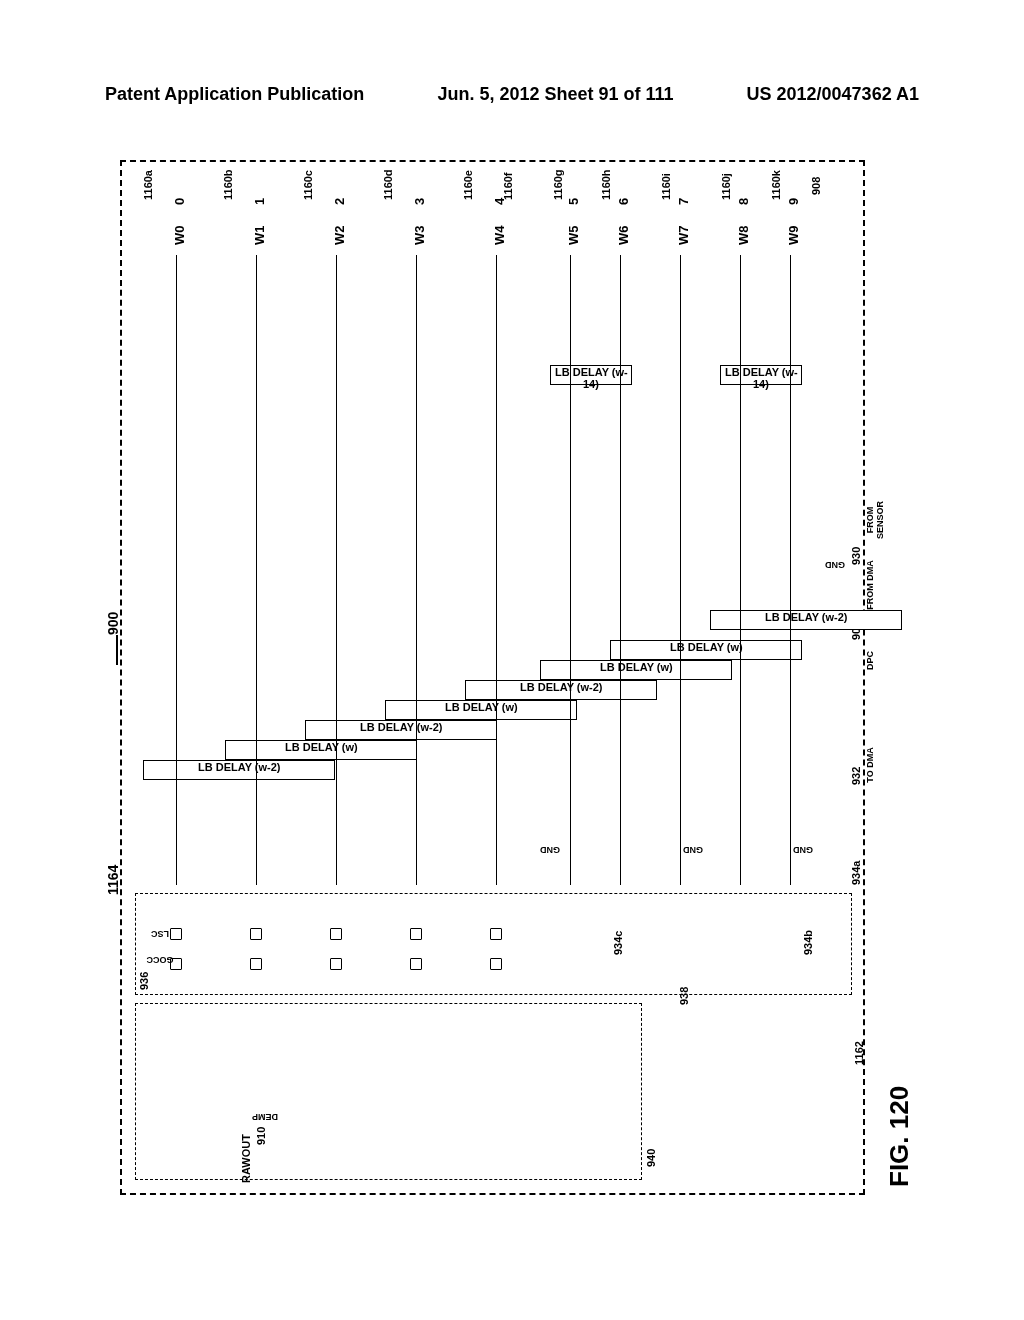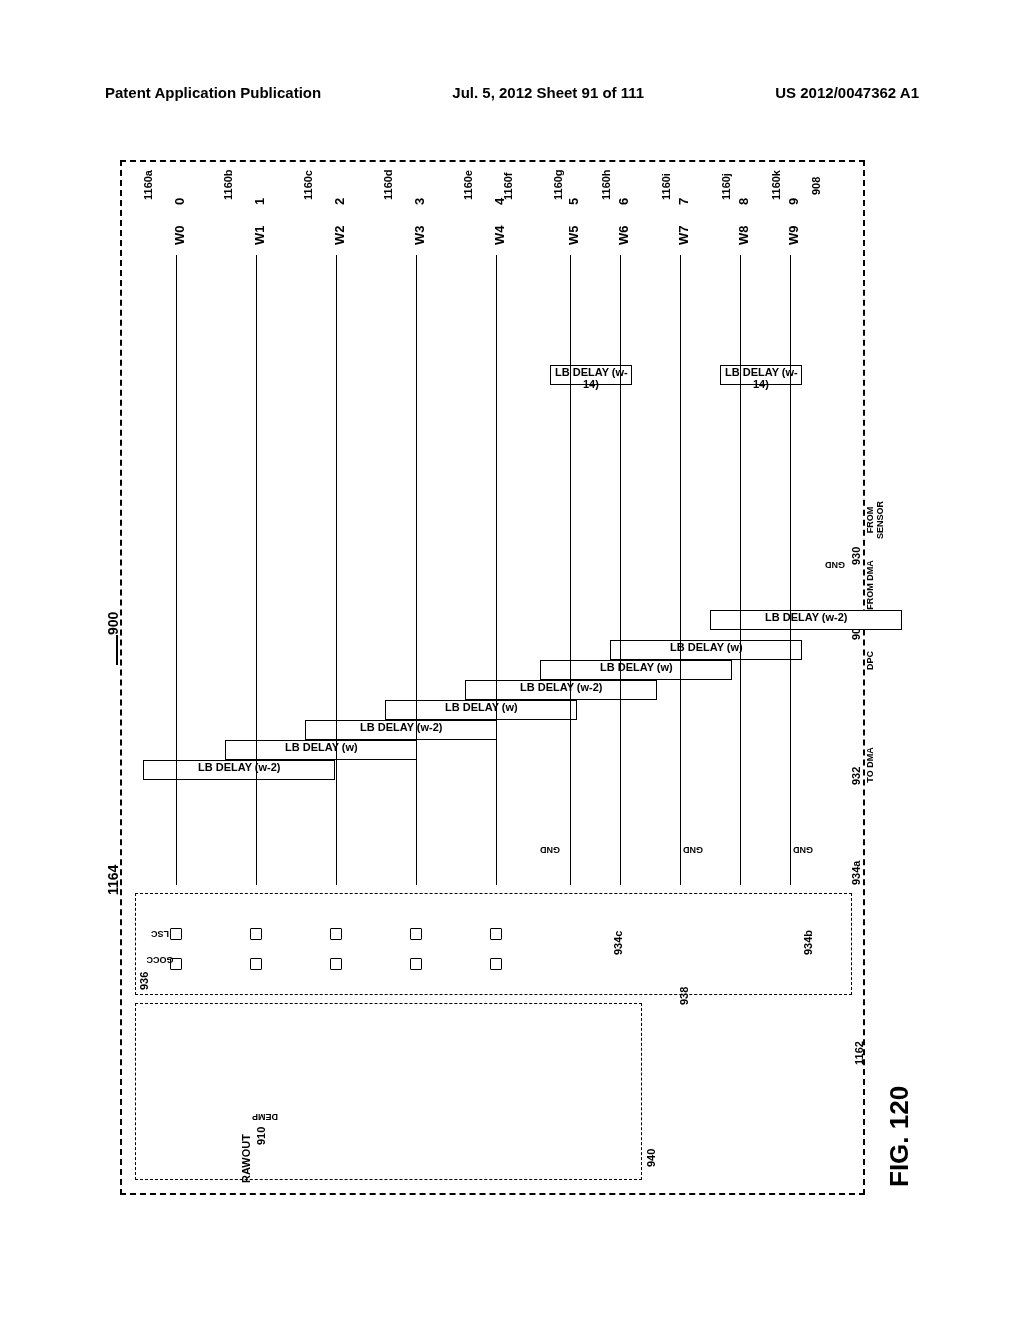--- a/index.html
+++ b/index.html
@@ -15,21 +15,21 @@
     background: white;
   }
   .header {
     position: absolute;
     top: 84px;
     left: 105px;
     right: 105px;
     display: flex;
     justify-content: space-between;
     font-weight: bold;
-    font-size: 15px;
+    font-size: 18px;
   }
   .diagram-wrap {
     position: absolute;
     top: 145px;
     left: 110px;
     width: 805px;
     height: 1060px;
   }
   .diagram {
     position: absolute;
@@ -103,21 +103,21 @@
     font-weight: bold;
   }
 </style>
 </head>
 <body>
 
 <div class="page">
 
   <div class="header">
     <span>Patent Application Publication</span>
-    <span>Jul. 5, 2012  Sheet 91 of 111</span>
+    <span>Jun. 5, 2012  Sheet 91 of 111</span>
     <span>US 2012/0047362 A1</span>
   </div>
 
   <div class="diagram-wrap">
     <div class="diagram">
 
       <div class="outer-dashed"></div>
 
       <div class="ref" style="left:570px;top:-5px;">900</div>
       <div class="line-h" style="left:540px;top:6px;width:30px;height:2px;background:#000;"></div>

